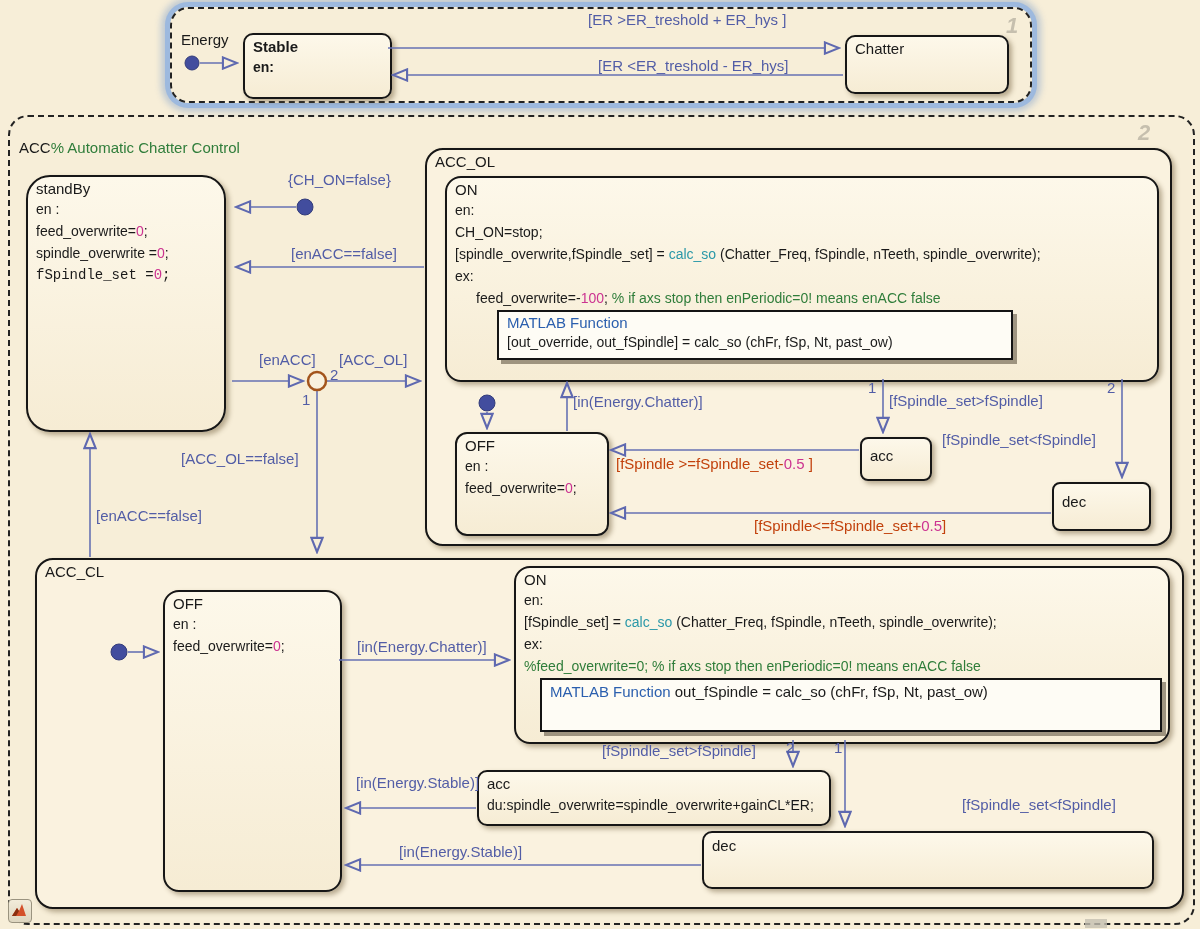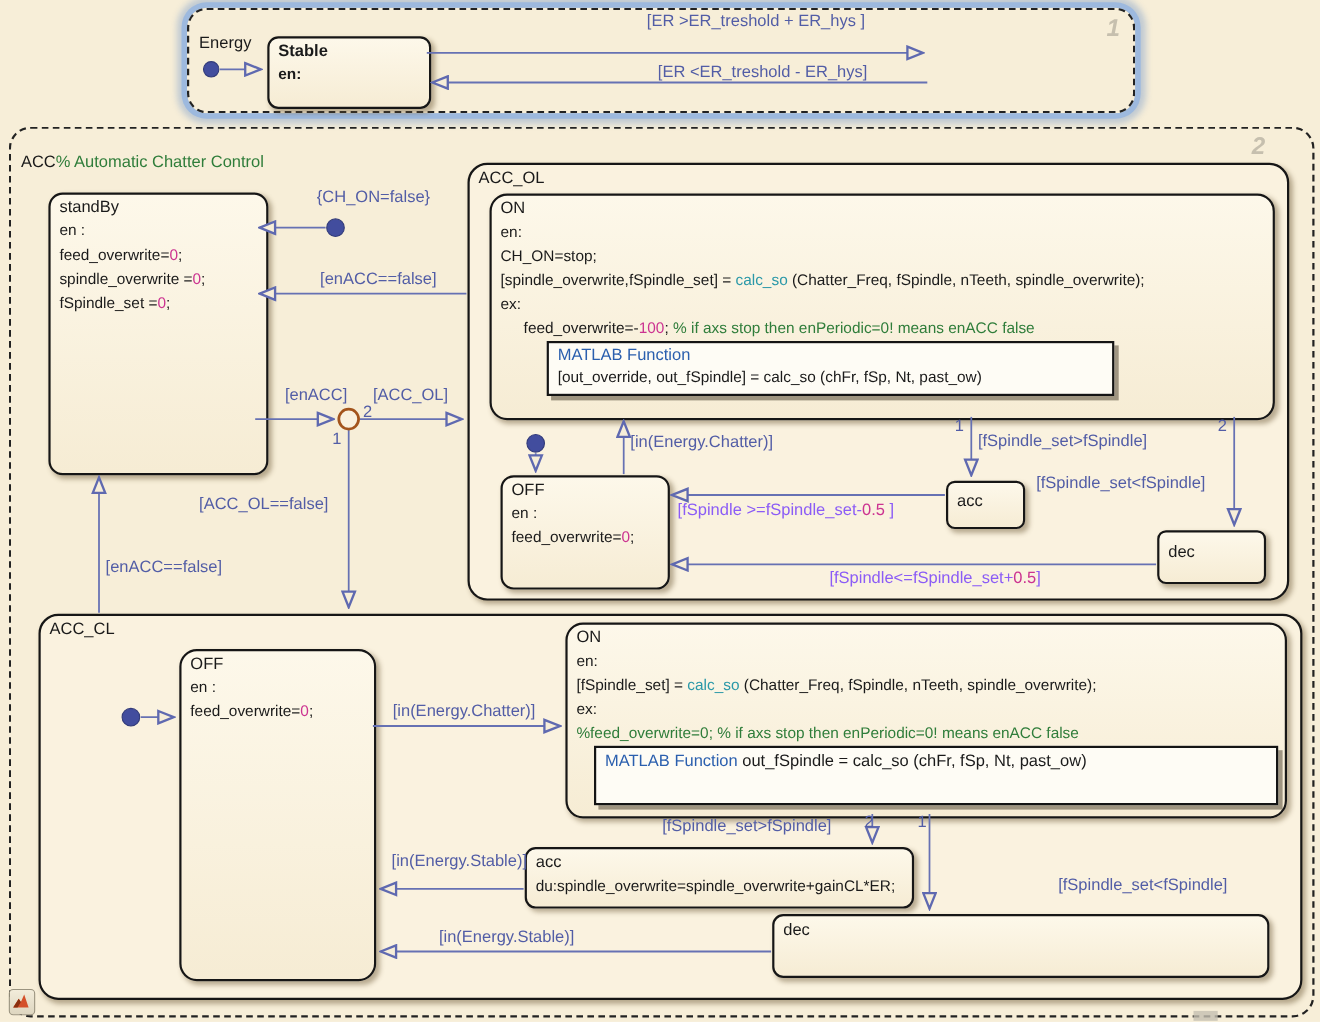--- a/index.html
+++ b/index.html
@@ -27,21 +27,21 @@
     position:absolute;border:2.5px solid #141414;background:#fefcf5;
     box-shadow:4px 4px 0 rgba(86,74,56,.55);
   }
   .mlfcn-title{position:absolute;left:8px;top:2px;font-size:15px;color:#2b5fae;white-space:nowrap;}
   .mlfcn-sig{position:absolute;left:8px;top:22px;font-size:14px;white-space:nowrap;}
   .tlabel{position:absolute;font-size:15px;color:#525da6;white-space:nowrap;}
   .wires{position:absolute;left:0;top:0;}
   .labels{position:absolute;left:0;top:0;width:100%;height:100%;pointer-events:none;}
   .g{color:#2f7d3a;}
   .r-k{color:#1a1a1a;} .r-m{color:#cc3391;} .r-g{color:#2f7d3a;}
-  .r-t{color:#2a98a8;} .r-b{color:#2b5fae;} .r-tb{color:#8b5cf6;}
+  .r-t{color:#2a98a8;} .r-b{color:#2b5fae;} .r-tb{color:#c2410c;}
   .energy-glow{
     box-shadow:0 0 0 5px #9db9de, 0 0 6px 9px rgba(125,158,205,.45);
     border-radius:18px;
   }
   .badge{
     position:absolute;left:8px;top:899px;width:22px;height:22px;
     background:linear-gradient(180deg,#f2ecda,#ded6c0);
     border:1px solid #9a937f;border-radius:4px;
   }
   .rhandle{position:absolute;left:1085px;top:919px;width:22px;height:9px;background:#c4bfb2;opacity:.8;}
@@ -54,32 +54,35 @@
   <div class="region energy-glow" style="left:170px;top:7px;width:858px;height:92px;border-radius:18px;">
     <span class="region-title">Energy</span>
   </div>
   <span class="region-num" style="left:1006px;top:13px;">1</span>
 
   <div class="state" style="left:243px;top:33px;width:145px;height:62px;border-radius:10px;font-weight:bold;">
     <span class="s-title">Stable</span>
     <span class="code" style="top:24px;">en:</span>
   </div>
 
+  <div class="state" style="left:845px;top:35px;width:160px;height:55px;border-radius:10px;">
+    <span class="s-title">Chatter</span>
+  </div>
 
   <div class="region" style="left:8px;top:115px;width:1183px;height:806px;border-radius:20px;">
     <span class="region-title"><span>ACC</span><span class="g">% Automatic Chatter Control</span></span>
   </div>
   <span class="region-num" style="left:1138px;top:120px;">2</span>
 
-  <div class="state" style="left:44px;top:175px;width:196px;height:253px;border-radius:13px;">
+  <div class="state" style="left:26px;top:175px;width:196px;height:253px;border-radius:24px;">
     <span class="s-title">standBy</span>
     <span class="code" style="top:24px;"><span class="r-k">en :</span></span>
     <span class="code" style="top:46px;"><span class="r-k">feed_overwrite=</span><span class="r-m">0</span><span class="r-k">;</span></span>
     <span class="code" style="top:68px;"><span class="r-k">spindle_overwrite =</span><span class="r-m">0</span><span class="r-k">;</span></span>
-    <span class="code" style="top:90px;"><span class="r-k">fSpindle_set =</span><span class="r-m">0</span><span class="r-k">;</span></span>
+    <span class="code" style="top:90px;font-family:Liberation Mono, monospace;"><span class="r-k">fSpindle_set =</span><span class="r-m">0</span><span class="r-k">;</span></span>
   </div>
 
   <div class="state" style="left:425px;top:148px;width:743px;height:394px;border-radius:18px;background:#faf2df;">
     <span class="s-title">ACC_OL</span>
   </div>
 
   <div class="state" style="left:445px;top:176px;width:710px;height:202px;border-radius:16px;">
     <span class="s-title">ON</span>
     <span class="code" style="top:24px;"><span class="r-k">en:</span></span>
     <span class="code" style="top:46px;"><span class="r-k">CH_ON=stop;</span></span>

